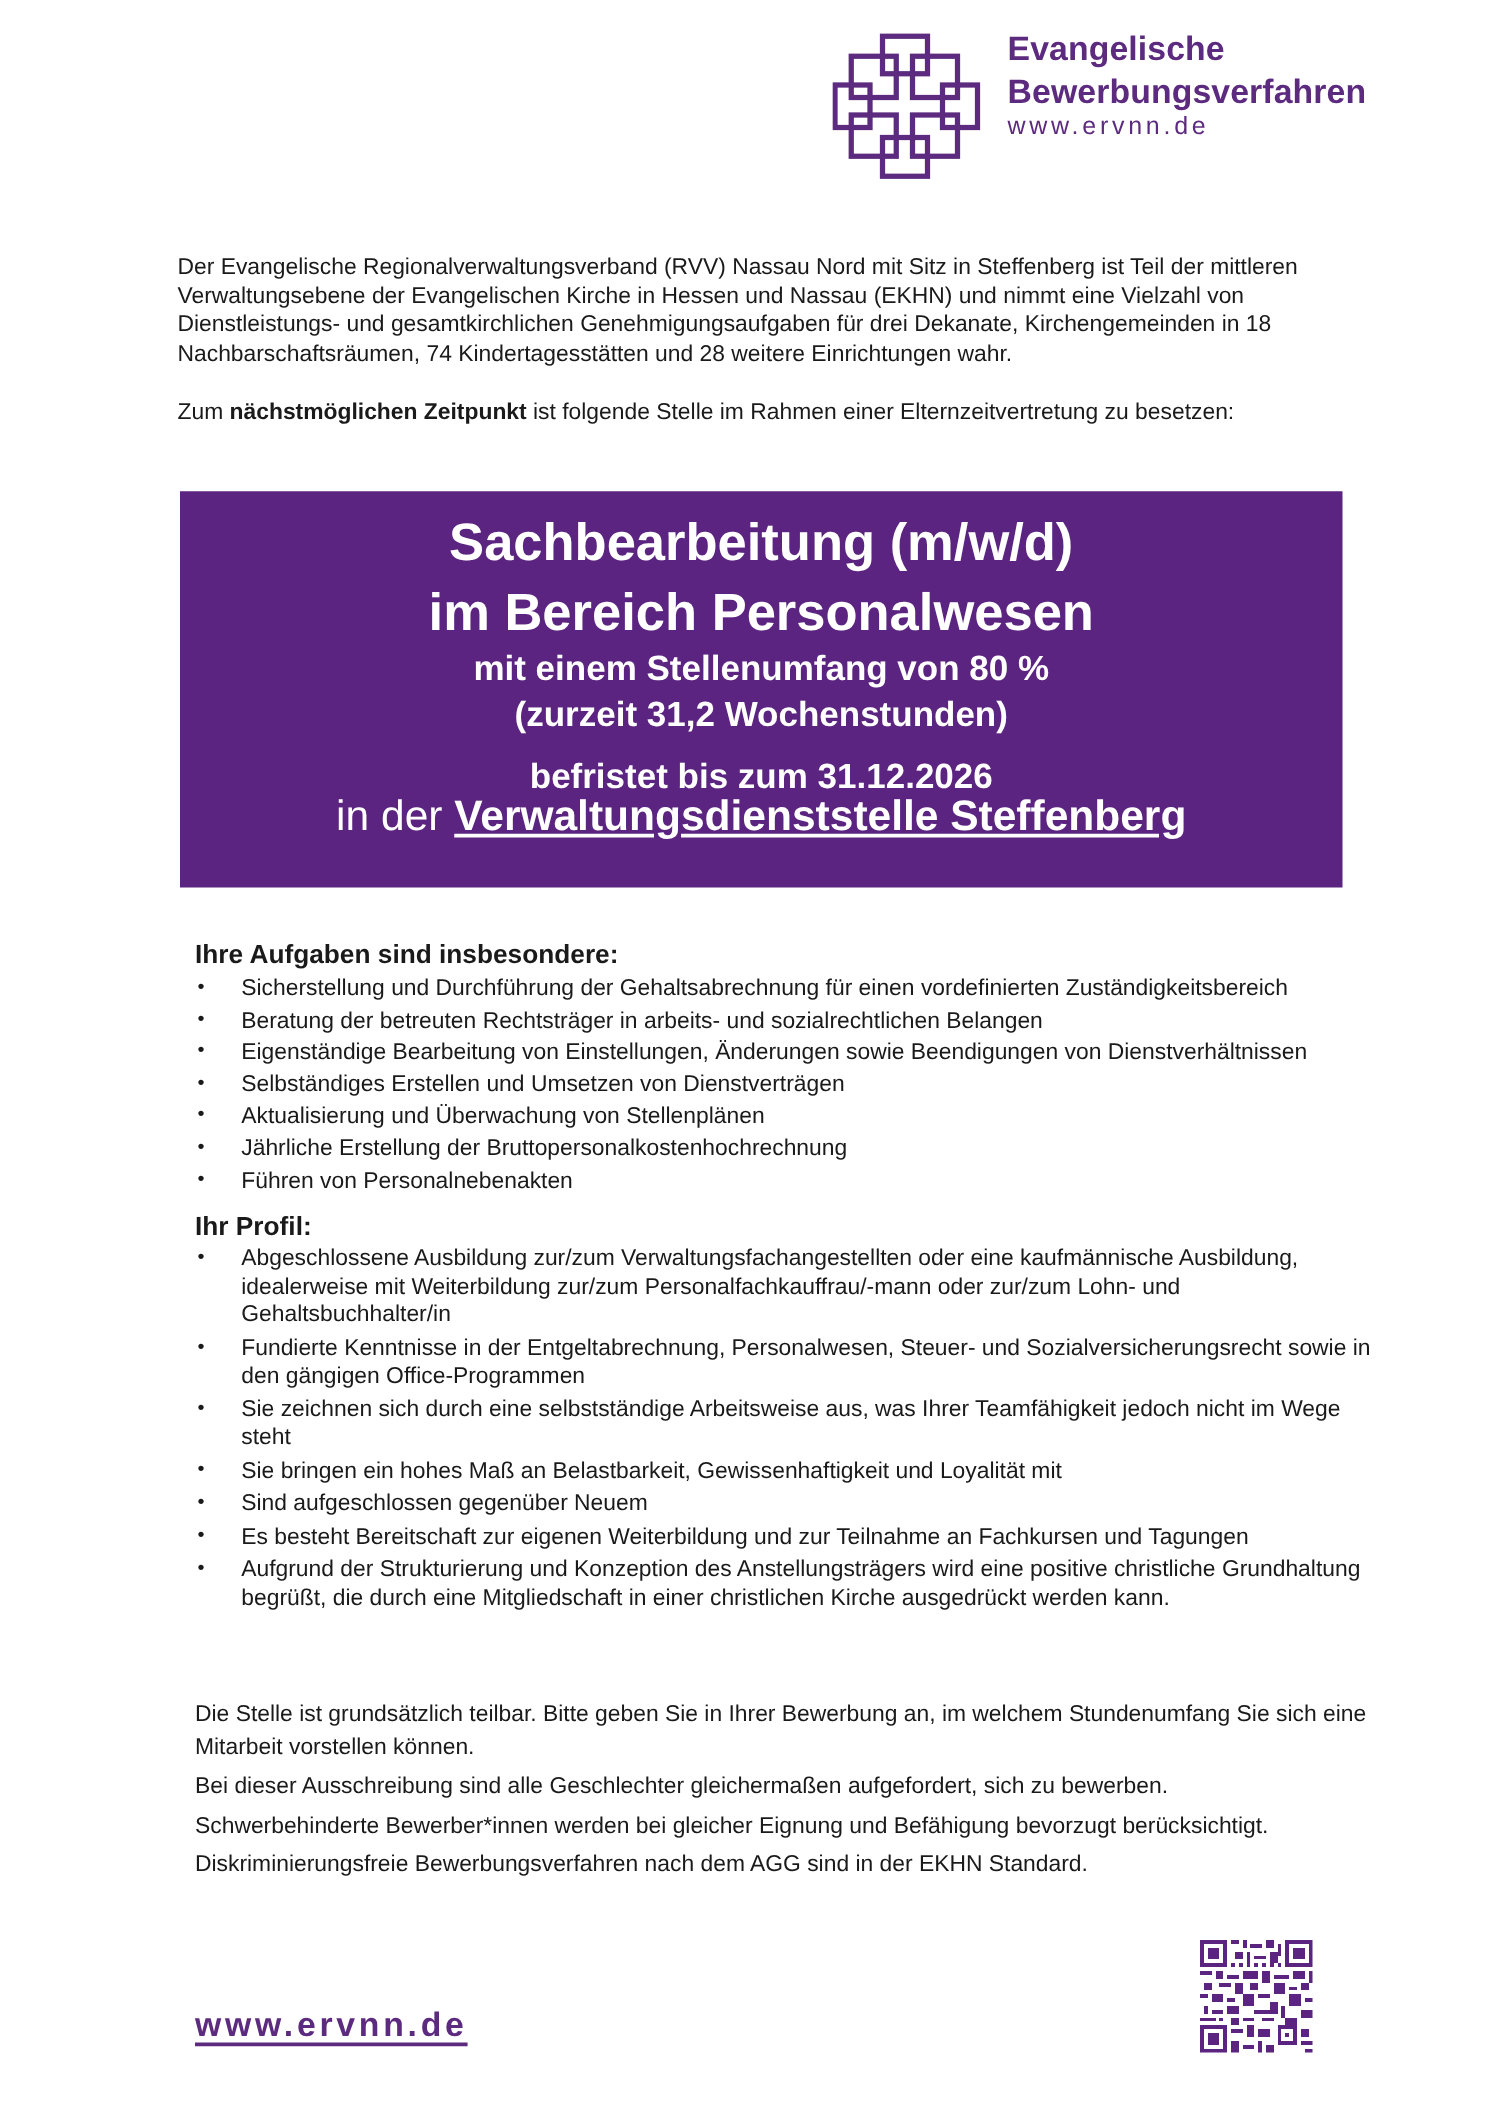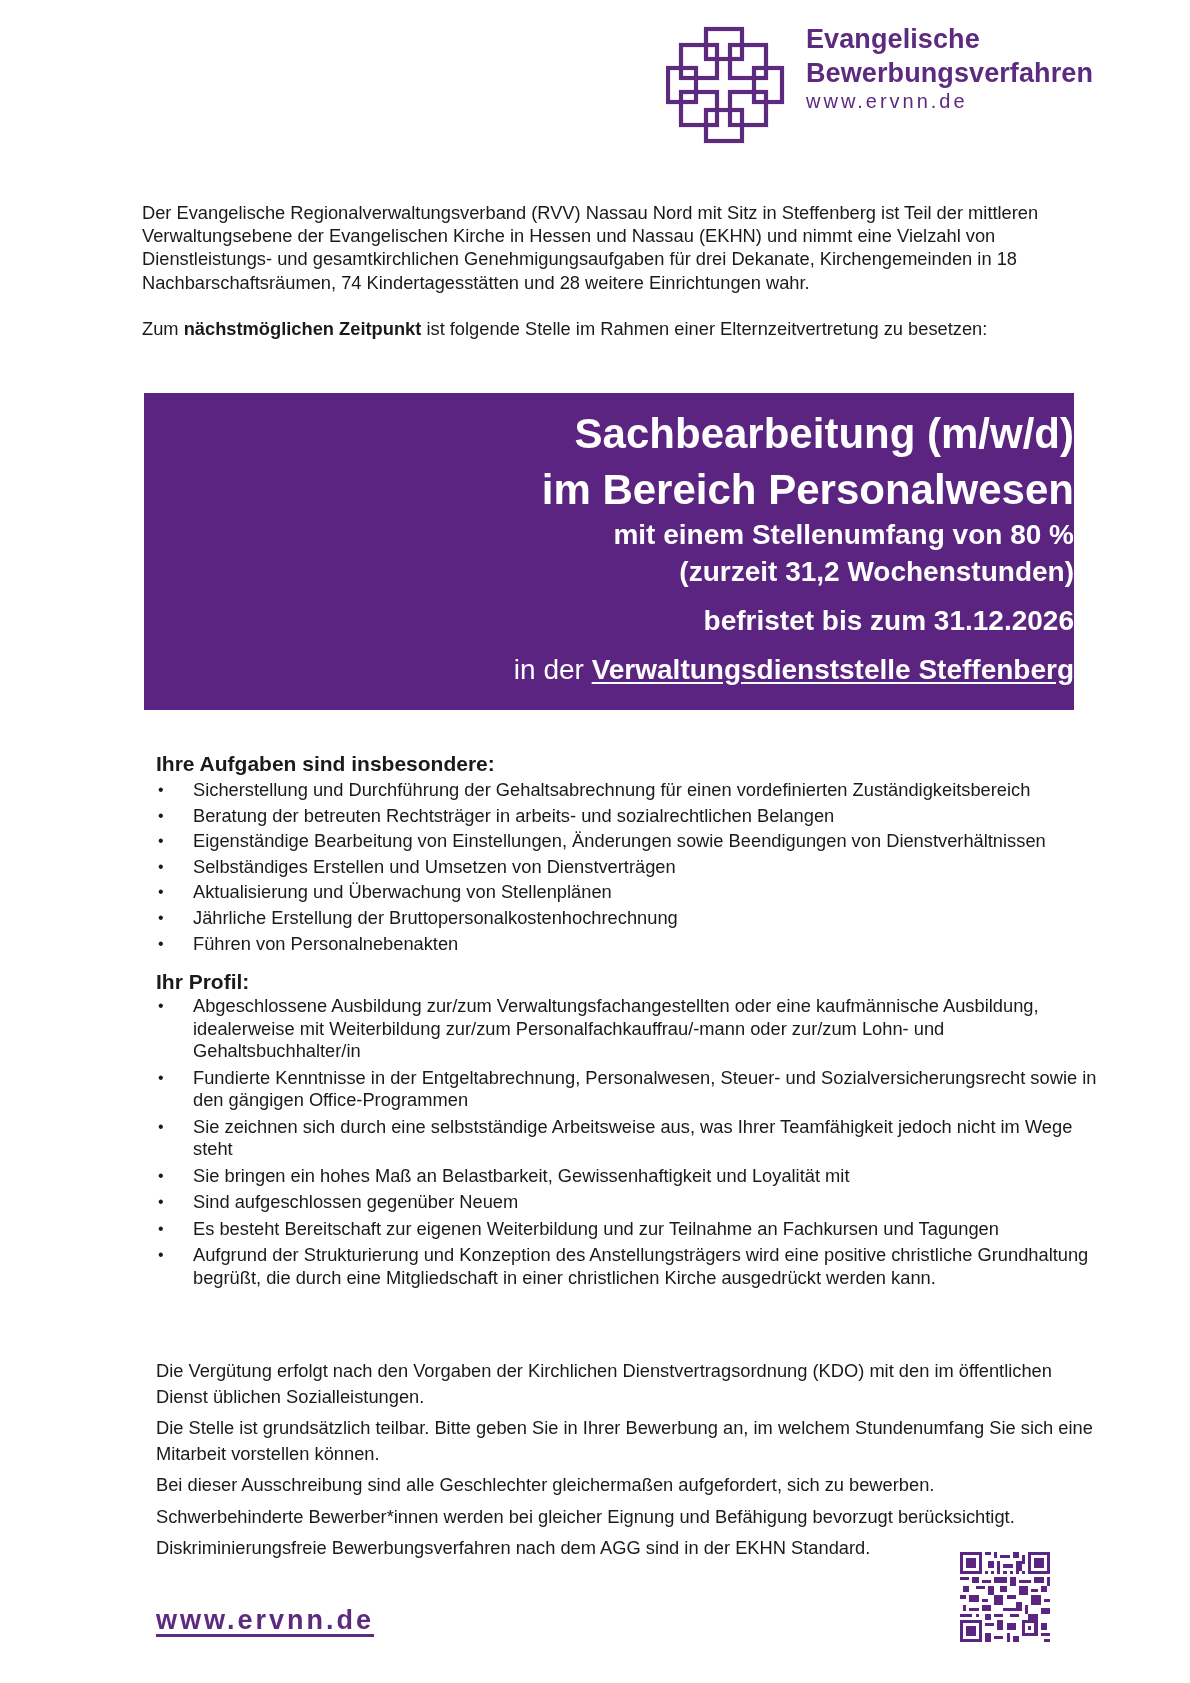--- a/index.html
+++ b/index.html
@@ -12,27 +12,27 @@
   .logo-line { font-weight: bold; font-size: 27px; line-height: 34px; letter-spacing: 0.1px; white-space: nowrap; display: block; }
   .logo-url { font-size: 20px; line-height: 22px; letter-spacing: 3px; color: #5c2a7e; display: block; margin-top: 0px; }
 
   
   .intro { position: absolute; left: 142px; top: 201px; width: 920px; font-size: 18.3px; line-height: 23.2px; color: #1a1a1a; }
   .intro p { margin: 0; }
   .intro p + p { margin-top: 23px; }
   .intro b { font-weight: bold; }
 
   
-  .banner { position: absolute; left: 144px; top: 393px; width: 930px; height: 317px; background: #5b2480; color: #ffffff; text-align: right; }
+  .banner { position: absolute; left: 144px; top: 393px; width: 930px; height: 317px; background: #5b2480; color: #ffffff; text-align: center; }
   .banner .t1 { position: absolute; left: 0; right: 0; top: 14px; font-size: 42px; font-weight: bold; line-height: 54px; }
   .banner .t2 { position: absolute; left: 0; right: 0; top: 70px; font-size: 42px; font-weight: bold; line-height: 54px; }
   .banner .t3 { position: absolute; left: 0; right: 0; top: 124px; font-size: 28px; font-weight: bold; line-height: 36px; }
   .banner .t4 { position: absolute; left: 0; right: 0; top: 161px; font-size: 28px; font-weight: bold; line-height: 36px; }
   .banner .t5 { position: absolute; left: 0; right: 0; top: 210px; font-size: 28px; font-weight: bold; line-height: 36px; }
-  .banner .t6 { position: absolute; left: 0; right: 0; top: 259px; font-size: 28px; line-height: 36px; }
+  .banner .t6 { position: absolute; left: 0; right: 0; top: 242px; font-size: 34px; line-height: 36px; }
   .banner .t6 .loc { font-weight: bold; text-decoration: underline; text-underline-offset: 3px; }
 
   
   .section { position: absolute; left: 156px; width: 960px; }
   .section h2 { font-size: 21px; font-weight: bold; line-height: 26px; color: #1a1a1a; }
   .section ul { list-style: none; }
   .section li { position: relative; padding-left: 37px; font-size: 18.3px; line-height: 25.6px; color: #1a1a1a; }
   .section li .bullet { position: absolute; left: 2px; top: 0; font-size: 16px; }
   .tasks { top: 751px; }
   .profile { top: 969px; }
@@ -102,21 +102,20 @@
     <li><span class="bullet">•</span><span>Fundierte Kenntnisse in der Entgeltabrechnung, Personalwesen, Steuer- und Sozialversicherungsrecht sowie in den gängigen Office-Programmen</span></li>
     <li><span class="bullet">•</span><span>Sie zeichnen sich durch eine selbstständige Arbeitsweise aus, was Ihrer Teamfähigkeit jedoch nicht im Wege steht</span></li>
     <li><span class="bullet">•</span><span>Sie bringen ein hohes Maß an Belastbarkeit, Gewissenhaftigkeit und Loyalität mit</span></li>
     <li><span class="bullet">•</span><span>Sind aufgeschlossen gegenüber Neuem</span></li>
     <li><span class="bullet">•</span><span>Es besteht Bereitschaft zur eigenen Weiterbildung und zur Teilnahme an Fachkursen und Tagungen</span></li>
     <li><span class="bullet">•</span><span>Aufgrund der Strukturierung und Konzeption des Anstellungsträgers wird eine positive christliche Grundhaltung begrüßt, die durch eine Mitgliedschaft in einer christlichen Kirche ausgedrückt werden kann.</span></li>
   </ul>
 </div>
 
 <div class="closing">
-  <p>Die Vergütung erfolgt nach den Vorgaben der Kirchlichen Dienstvertragsordnung (KDO) mit den im öffentlichen Dienst üblichen Sozialleistungen.</p>
   <p>Die Stelle ist grundsätzlich teilbar. Bitte geben Sie in Ihrer Bewerbung an, im welchem Stundenumfang Sie sich eine Mitarbeit vorstellen können.</p>
   <p>Bei dieser Ausschreibung sind alle Geschlechter gleichermaßen aufgefordert, sich zu bewerben.</p>
   <p>Schwerbehinderte Bewerber*innen werden bei gleicher Eignung und Befähigung bevorzugt berücksichtigt.</p>
   <p>Diskriminierungsfreie Bewerbungsverfahren nach dem AGG sind in der EKHN Standard.</p>
 </div>
 
 <a class="footer-url">www.ervnn.de</a>
 
 <svg class="qr" viewBox="0 0 29 29" shape-rendering="crispEdges">
   <g fill="#5b2480">

